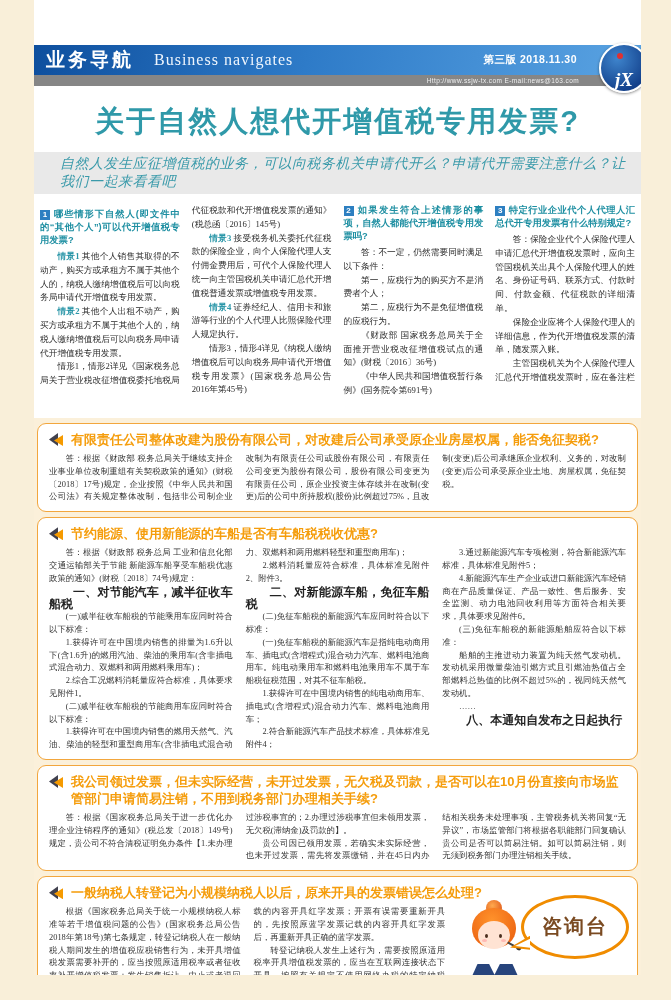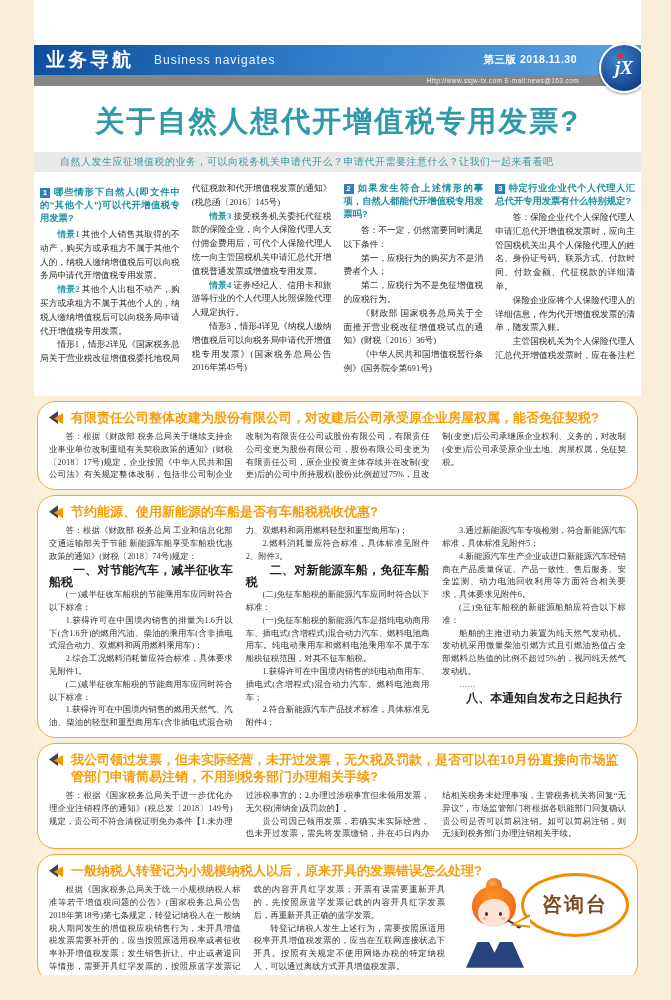--- a/index.html
+++ b/index.html
@@ -4,45 +4,45 @@
 <style>
   html,body{margin:0;padding:0;}
   body{width:671px;height:1000px;font-family:"Liberation Sans",sans-serif;}
   .page{position:relative;width:671px;height:1000px;background:#f9efd9;overflow:hidden;padding-left:21px;}
   .sheet{position:absolute;left:34px;top:0;width:607px;height:975px;background:#ffffff;overflow:hidden;}
 
   
   .masthead{position:relative;margin-top:45px;}
   .mh-blue{height:30px;background:linear-gradient(100deg,#0e4f9e 0%,#2e7bc8 45%,#5aa3e2 100%);display:flex;align-items:center;padding:0 12px;}
   .mh-cn{color:#fff;font-size:19px;font-weight:bold;letter-spacing:3px;}
-  .mh-en{color:#eef5fd;font-size:12px;margin-left:20px;letter-spacing:1px;}
+  .mh-en{color:#eef5fd;font-size:16px;margin-left:20px;letter-spacing:1px;font-family:Liberation Serif, serif;}
   .mh-right{margin-left:auto;margin-right:52px;color:#ffffff;font-size:10.5px;font-weight:bold;letter-spacing:.5px;}
   .mh-gray{height:11px;background:#868686;text-align:right;padding-right:62px;color:#f0f0f0;font-size:6.5px;line-height:11px;letter-spacing:.4px;}
   .logo{position:absolute;right:-8px;top:-2px;width:46px;height:46px;border-radius:50%;
     background:radial-gradient(circle at 35% 30%,#3e84cc,#123f8a 75%);border:2px solid #fff;
-    box-shadow:0 1px 3px rgba(0,0,0,.45);display:flex;align-items:center;justify-content:center;z-index:5;}
+    box-shadow:0 1px 3px rgba(0,0,0,.45);display:flex;align-items:flex-end;justify-content:center;z-index:5;}
   .logo-txt{color:#fff;font-style:italic;font-weight:bold;font-size:19px;font-family:"Liberation Serif",serif;}
   .logo-dot{position:absolute;top:8px;left:16px;width:6px;height:6px;background:#e03131;border-radius:50%;}
 
   
   .lead-title{margin:16px 6px 10px;text-align:center;font-size:29px;font-weight:800;color:#2f99a9;letter-spacing:2px;}
-  .lead-intro{background:#e9e9e9;padding:3px 10px 3px 26px;font-size:10px;color:#3a9aaa;
+  .lead-intro{background:#e9e9e9;padding:3px 10px 3px 26px;font-size:14px;color:#3a9aaa;font-style:italic;
     font-family:"Liberation Serif",serif;letter-spacing:.5px;}
   .article{margin:10px 6px 0;height:206px;overflow:hidden;column-count:4;column-gap:12px;column-fill:auto;
     font-family:"Liberation Serif",serif;font-size:8.7px;line-height:13.8px;text-align:justify;color:#2b2b2b;}
   .blk{text-indent:2em;margin:0;}
   .blk[data-type="sec"]{text-indent:0;font-family:"Liberation Sans",sans-serif;font-weight:bold;color:#1e8fa2;
     font-size:9.3px;line-height:13px;margin:4px 0 3px;break-inside:avoid;}
   .secnum{display:inline-block;width:10px;height:10px;background:#2d7fc1;color:#fff;font-size:8px;line-height:10px;
     text-align:center;margin-right:3px;font-family:"Liberation Sans",sans-serif;}
   .lbl{color:#2a96a8;font-weight:bold;margin-right:2px;}
 
   
   .qa-wrap{margin-top:8px;background:#fbf0da;padding:5px 3px;}
-  .qa-box{background:#fff;border:1.5px solid #f2a63d;border-radius:18px;padding:4px 11px 7px;margin-bottom:5px;position:relative;}
+  .qa-box{background:#fff;border:1.5px solid #f2a63d;border-radius:9px;padding:4px 11px 7px;margin-bottom:5px;position:relative;}
   .qa-head{display:flex;align-items:flex-start;gap:7px;padding:3px 0 2px;}
   .arrow{position:relative;width:15px;height:14px;flex:0 0 15px;margin-top:2px;}
   .arrow i{position:absolute;display:block;}
   .a1{left:0;top:0;width:9px;height:13px;background:#41414e;clip-path:polygon(100% 0,100% 100%,0 50%);}
   .a2{left:5px;top:2px;width:9px;height:11px;background:#f59a00;clip-path:polygon(100% 0,100% 100%,0 50%);}
   .qa-q{color:#f59d0c;font-weight:bold;font-size:13px;line-height:17px;}
   .qa-body{font-family:"Liberation Serif",serif;font-size:8.4px;line-height:12.8px;text-align:justify;color:#333;margin-top:3px;}
   .cols3{column-count:3;column-gap:13px;}
   .cols2{column-count:2;column-gap:13px;width:396px;}
   .qp{text-indent:2em;}

